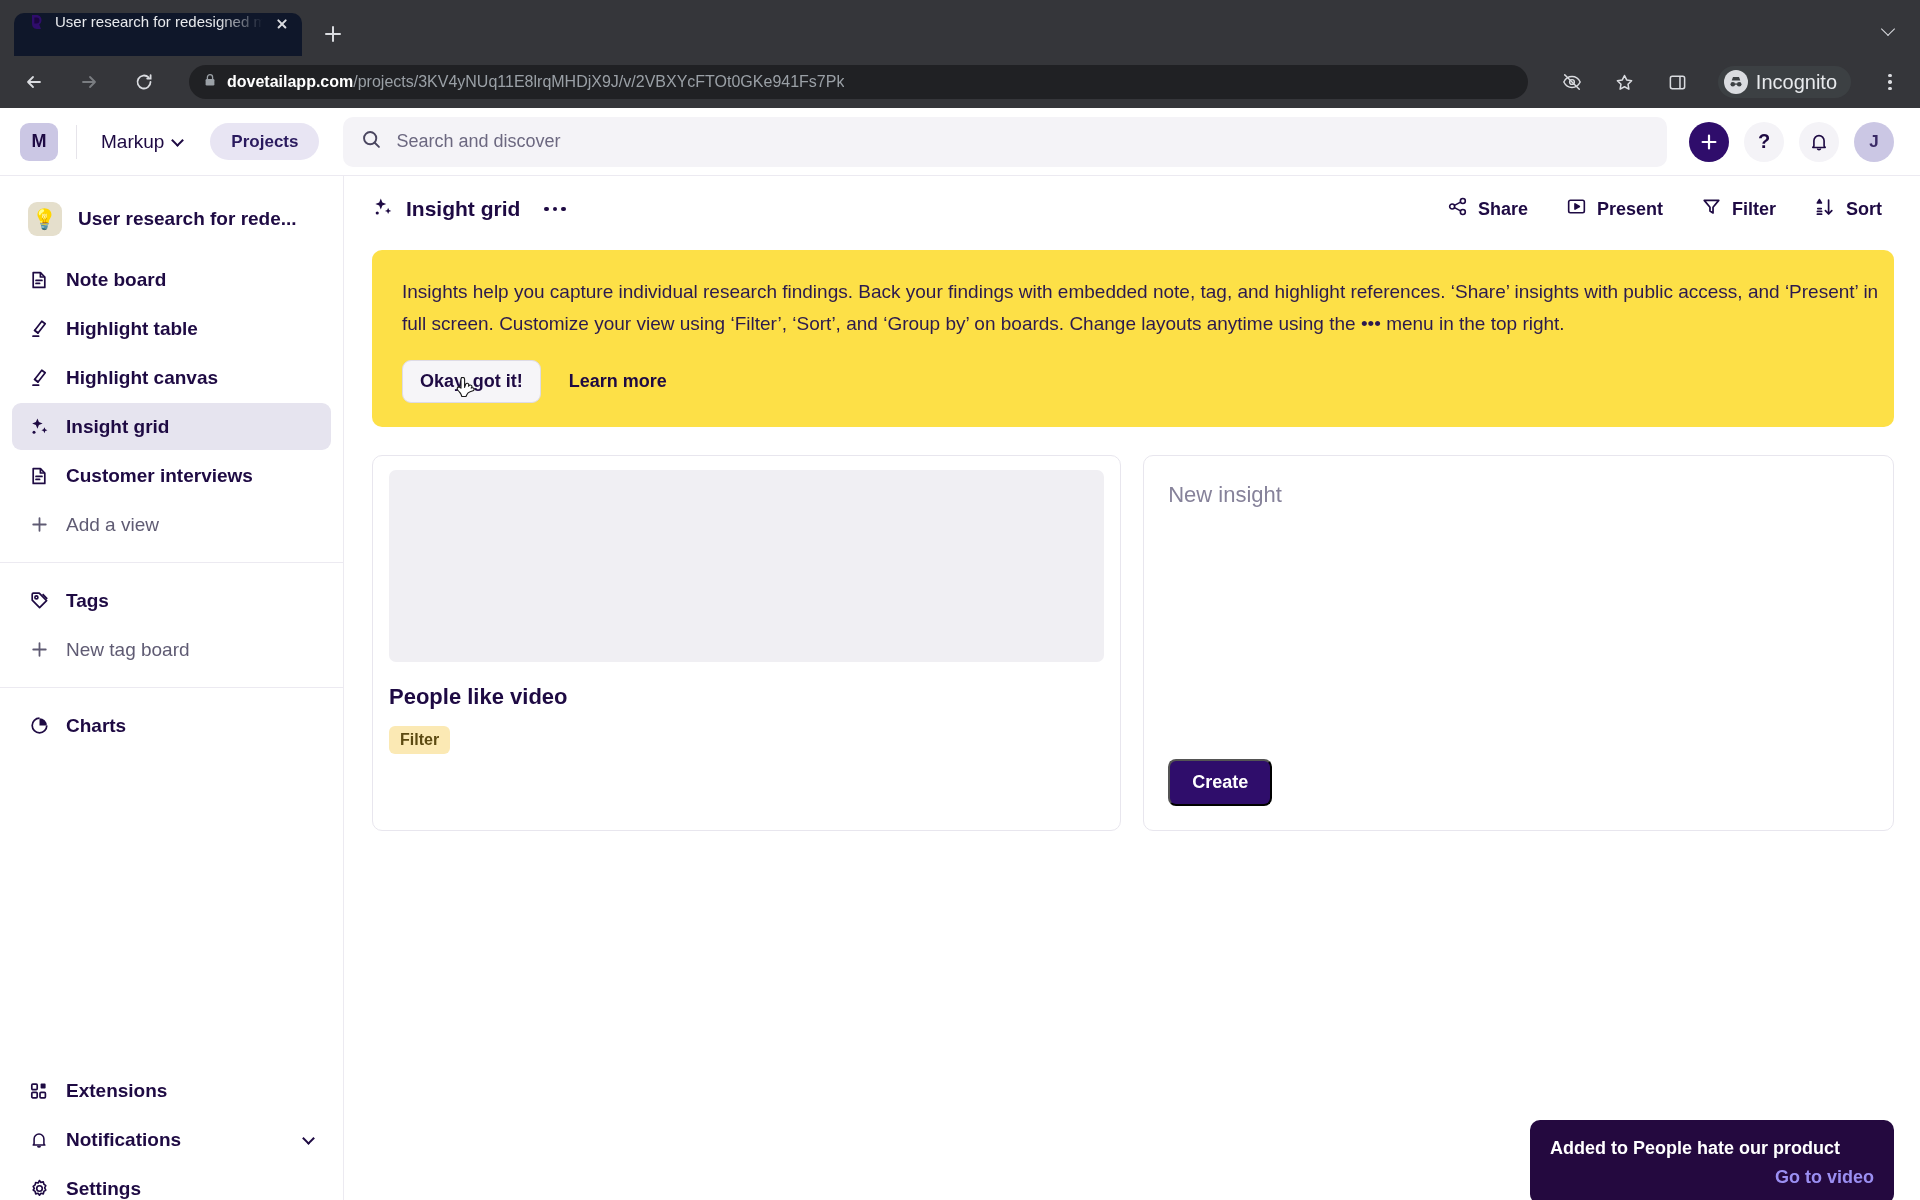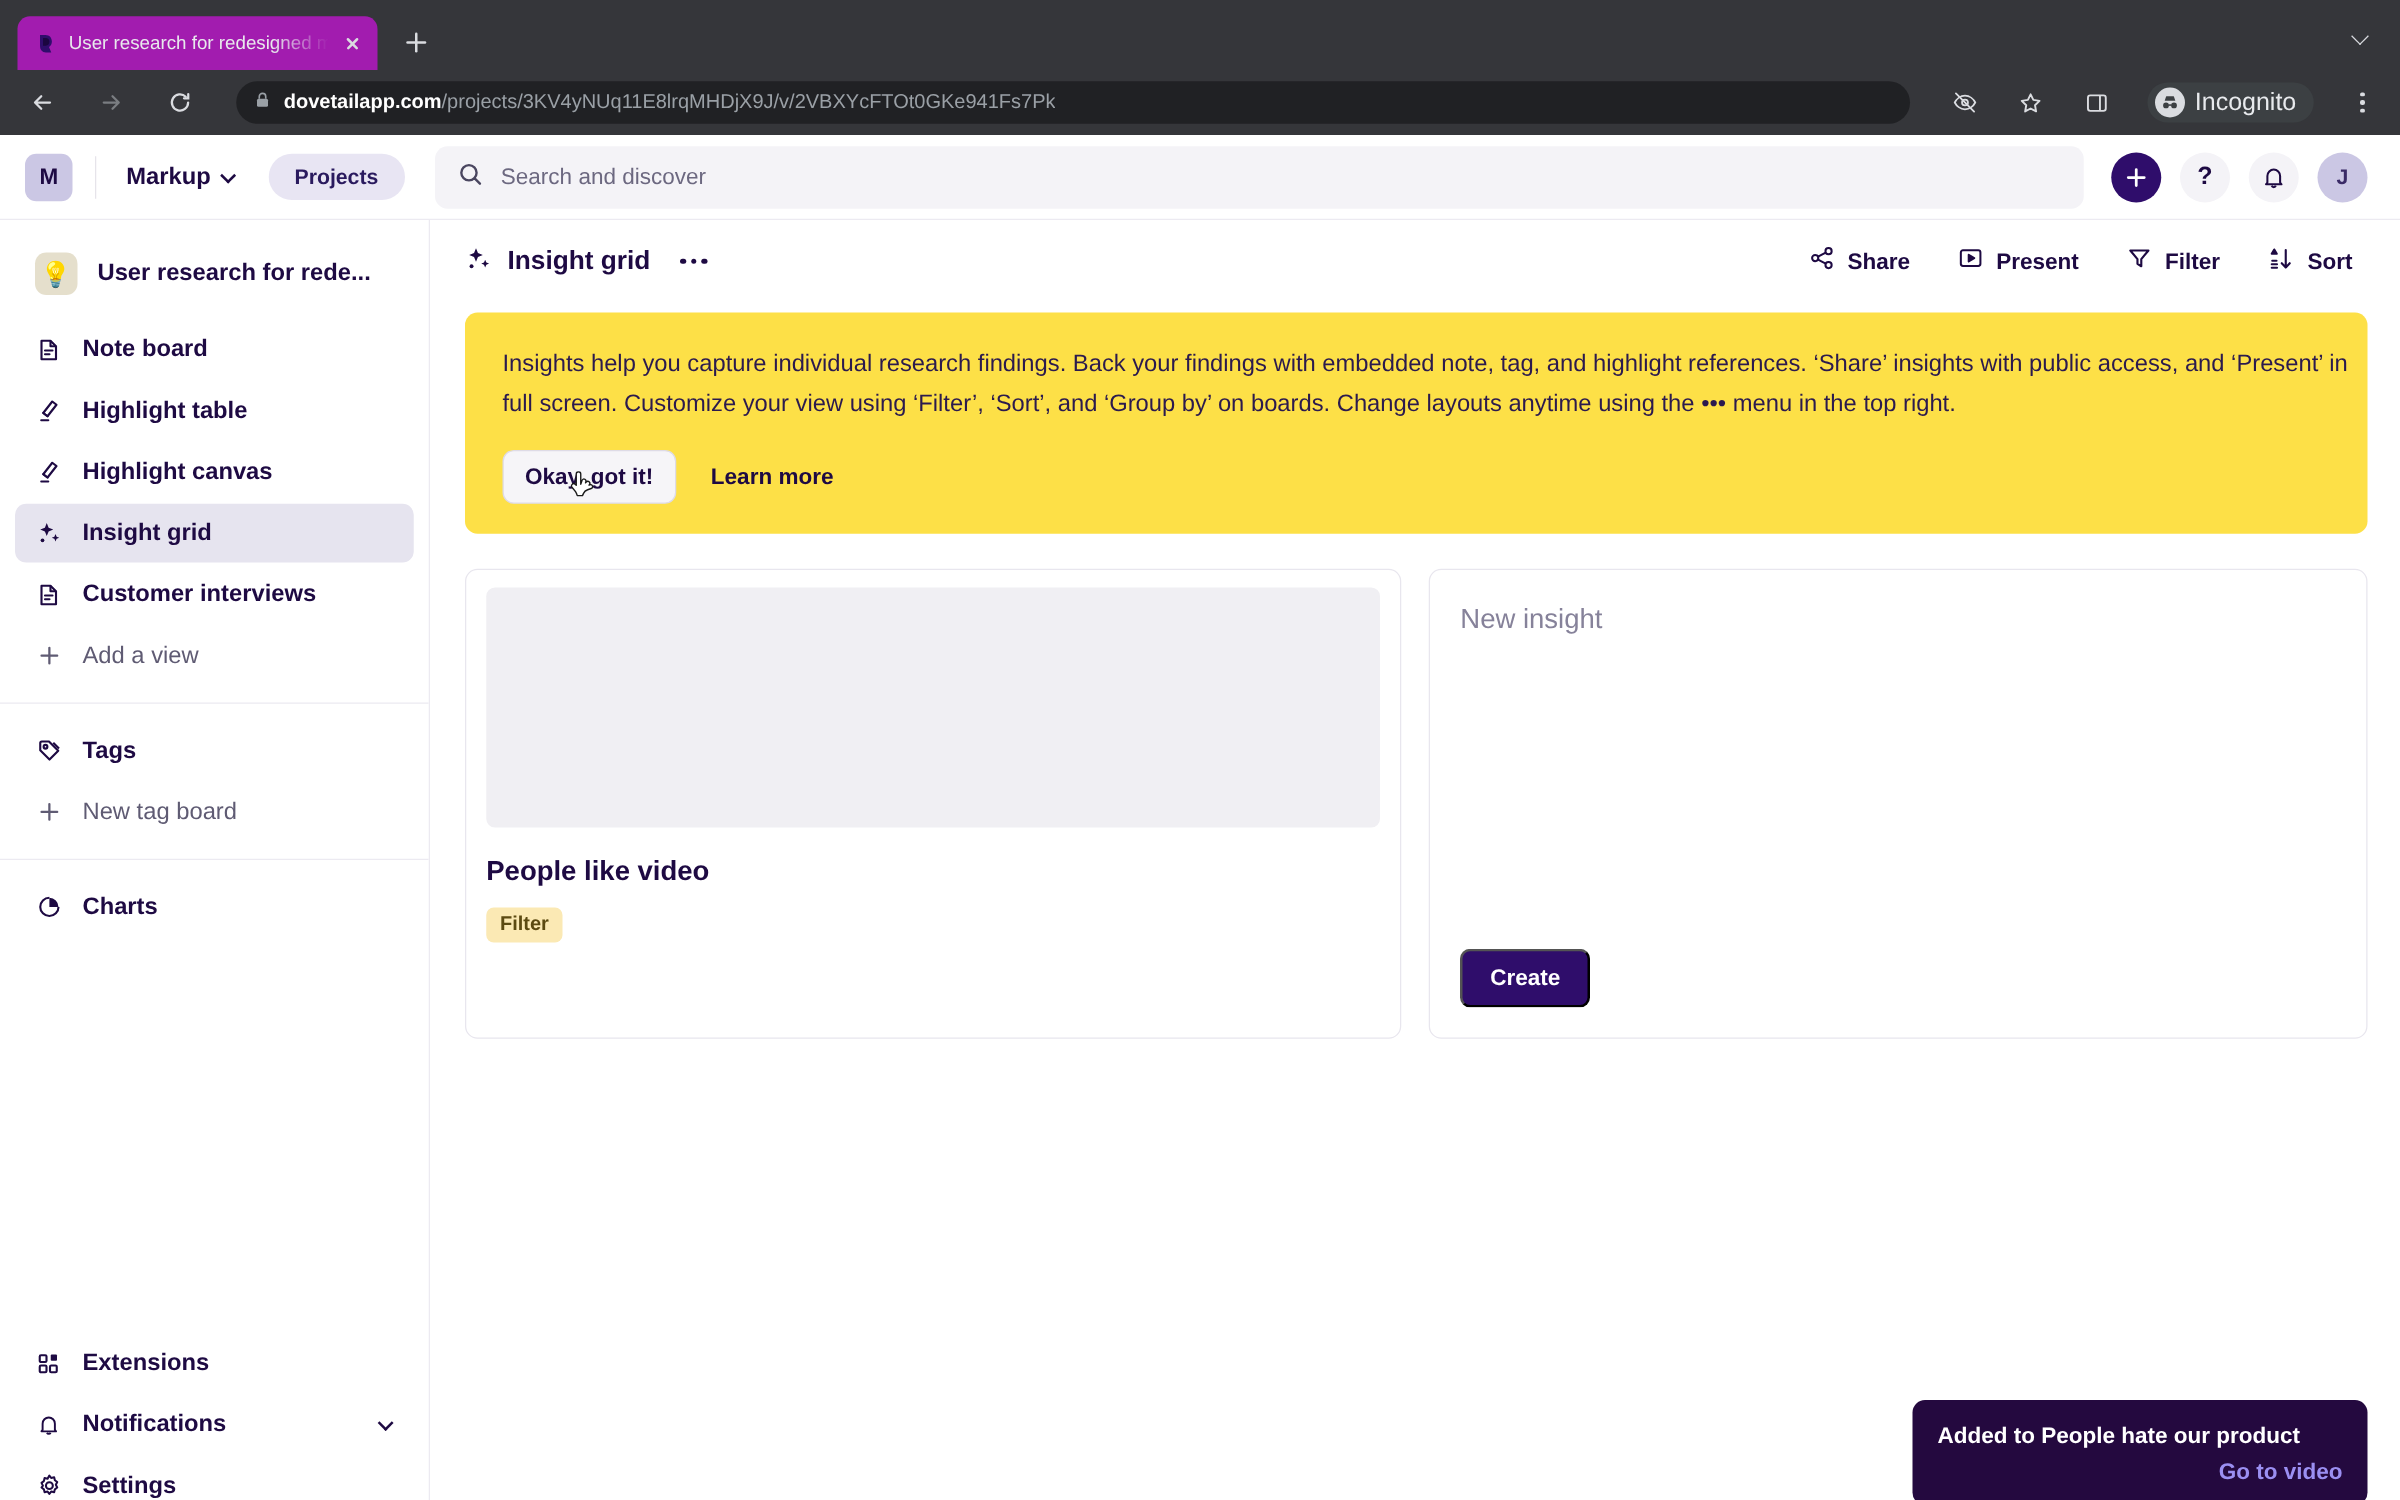--- a/index.html
+++ b/index.html
@@ -7,22 +7,22 @@
     width: 1920px; height: 1200px;
     font-family: "Liberation Sans", sans-serif;
     overflow: hidden;
     background: #ffffff;
   }
 
   
   .browser-chrome { background: #35363a; width: 100%; }
   .tabstrip { height: 56px; display: flex; align-items: flex-end; padding-left: 14px; position: relative; }
   .tab {
-    width: 288px; height: 43px; background: #a21caf; border-radius: 10px 10px 0 0;
-    display: flex; align-items: center; padding: 0 10px 0 14px; gap: 9px;
+    width: 288px; height: 43px; background: #0f172a; border-radius: 10px 10px 0 0;
+    display: flex; padding: 0 10px 0 14px; gap: 9px;
   }
   .tab-favicon { width: 18px; height: 18px; flex: 0 0 18px; position: relative; }
   .tab-title {
     color: #e8eaed; font-size: 15px; white-space: nowrap; overflow: hidden;
     flex: 1; -webkit-mask-image: linear-gradient(to right,#000 78%,transparent 100%);
     mask-image: linear-gradient(to right,#000 78%,transparent 100%);
   }
   .tab-close { width: 20px; height: 20px; flex:0 0 20px; position: relative; }
   .tab-close::before, .tab-close::after {
     content:""; position:absolute; left:4px; top:9.5px; width:12px; height:1.6px;
@@ -68,21 +68,21 @@
     height: 68px; background: #fff; display: flex; align-items: center;
     padding: 0 26px 0 20px; gap: 0px; border-bottom: 1px solid #eceaf1;
   }
   .workspace-badge {
     width: 38px; height: 38px; border-radius: 9px; background: #cbc7e4;
     display:flex;align-items:center;justify-content:center;
     color:#1e0a43; font-weight:700; font-size:18px; flex:0 0 38px;
   }
   .hdr-divider { width:1px; height:34px; background:#e6e4ea; margin: 0 14px 0 18px; }
   .markup-menu { display:flex; align-items:center; gap:9px; padding: 7px 10px; border-radius:8px; }
-  .markup-label { font-size:19px; font-weight:700; color:#1e0a43; }
+  .markup-label { font-size:19px; font-weight:400; color:#1e0a43; }
   .chev { width:11px; height:11px; position:relative; }
   .chev::before{
     content:"";position:absolute;left:0;top:0;width:7px;height:7px;
     border-right:2px solid #1e0a43;border-bottom:2px solid #1e0a43;transform:rotate(45deg);
   }
   .projects-pill {
     margin-left: 16px; height: 37px; background:#e8e5f3; border-radius:19px;
     display:flex;align-items:center;padding:0 21px; color:#2a1a5e; font-weight:700; font-size:17px;
   }
   .searchbar {

